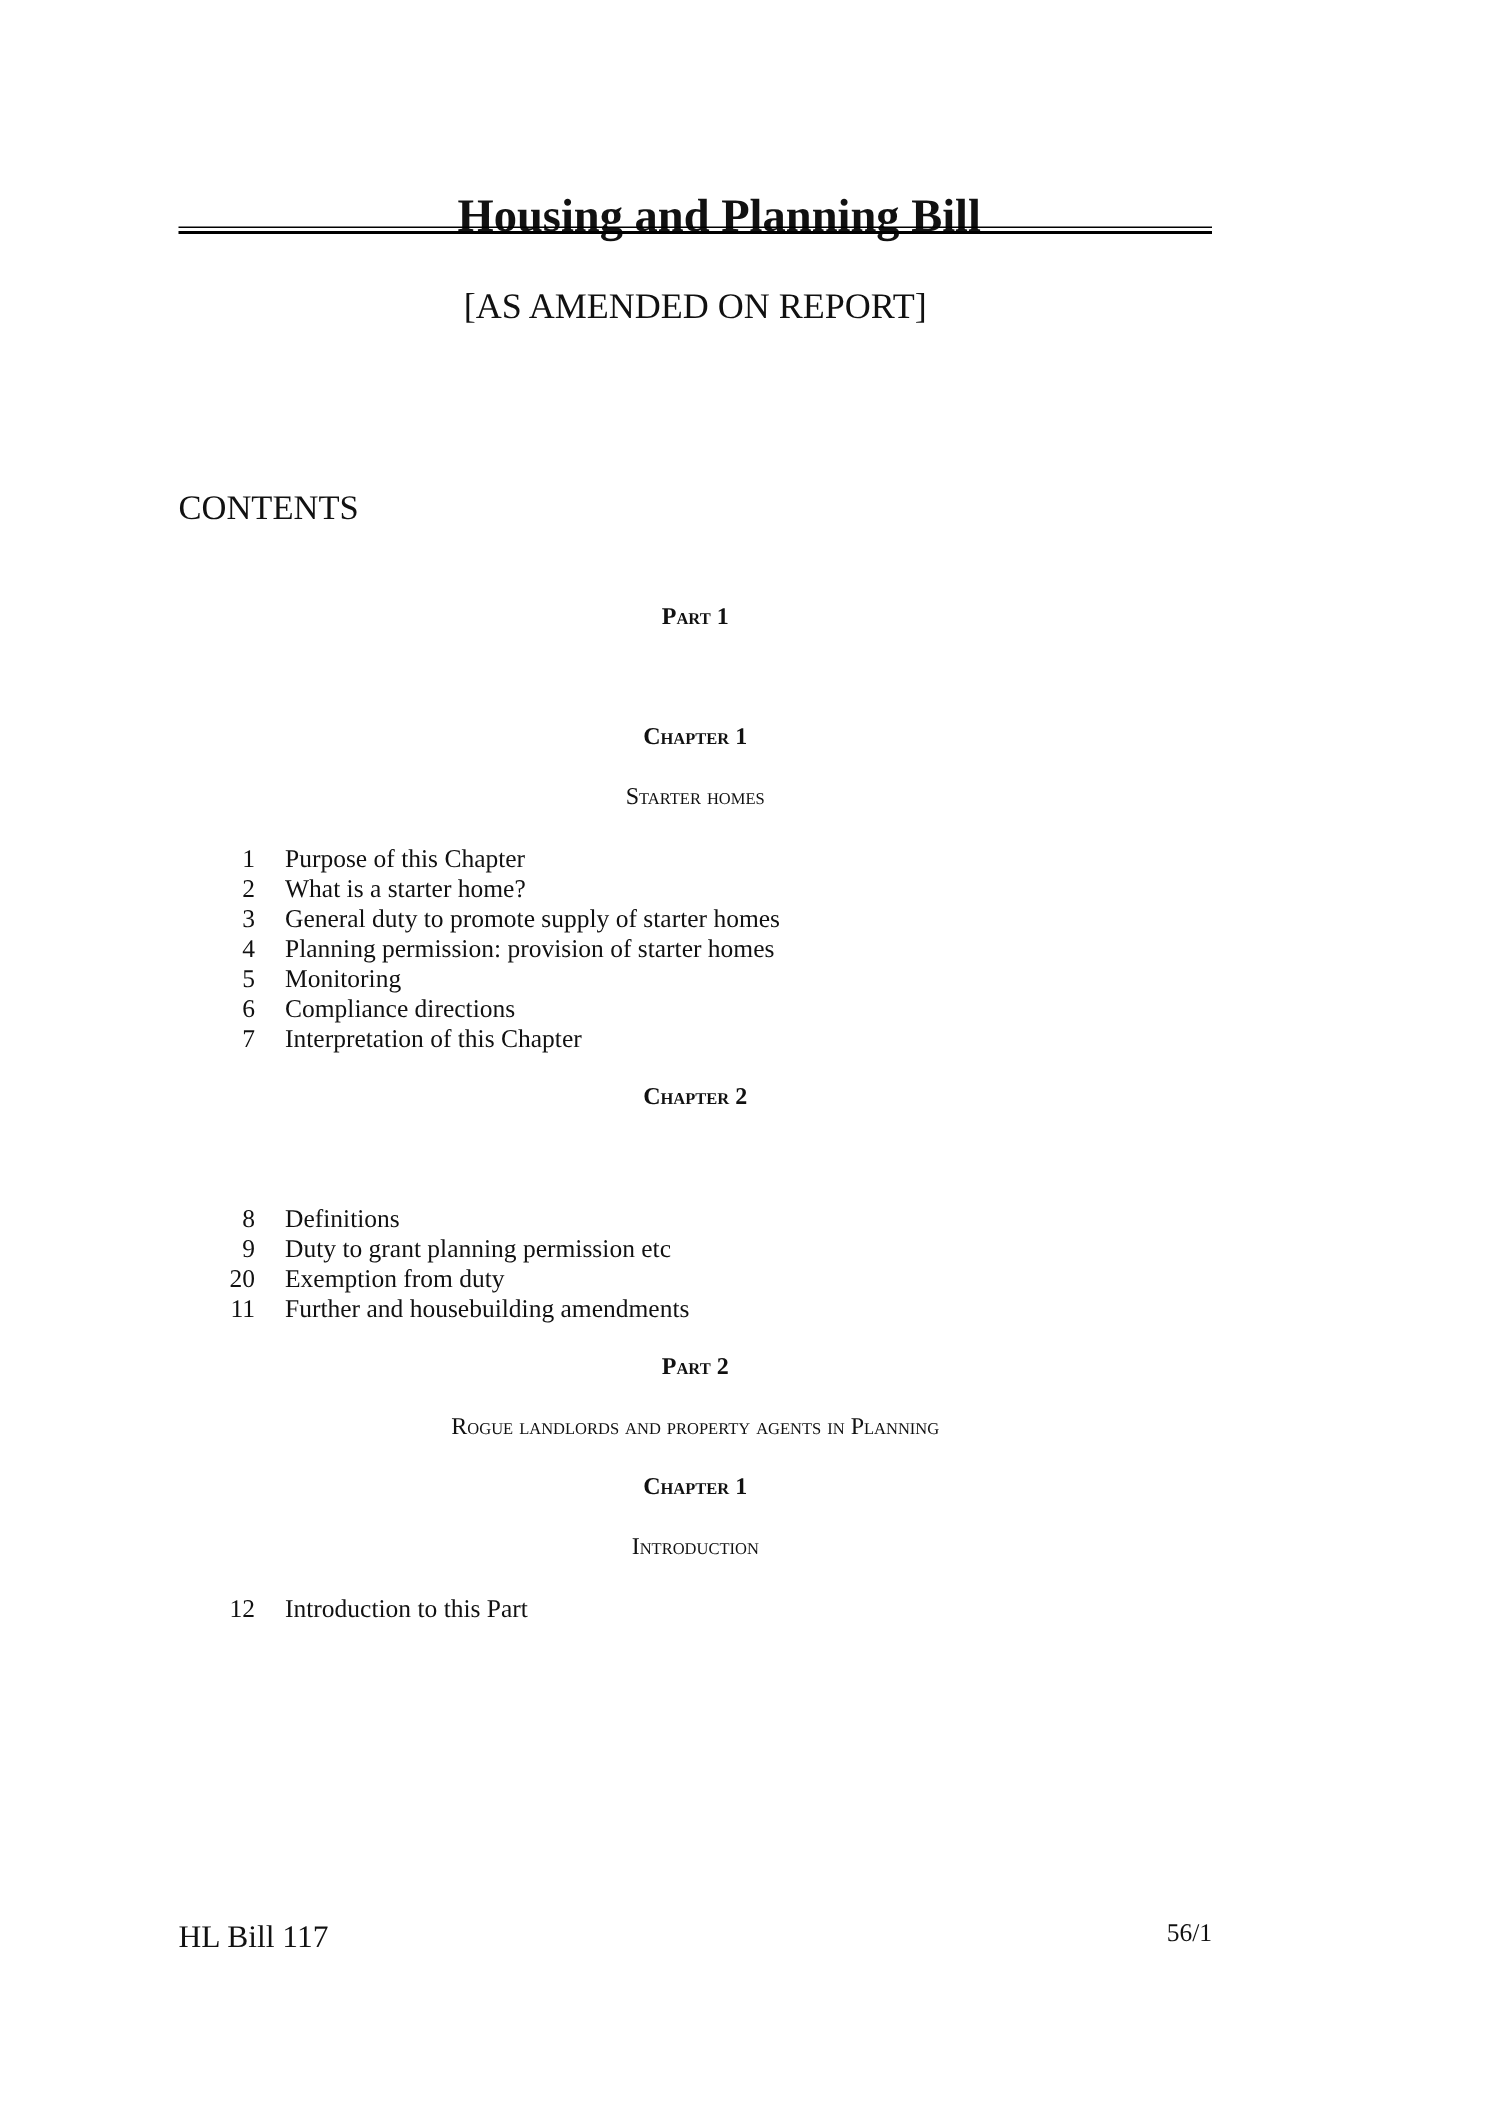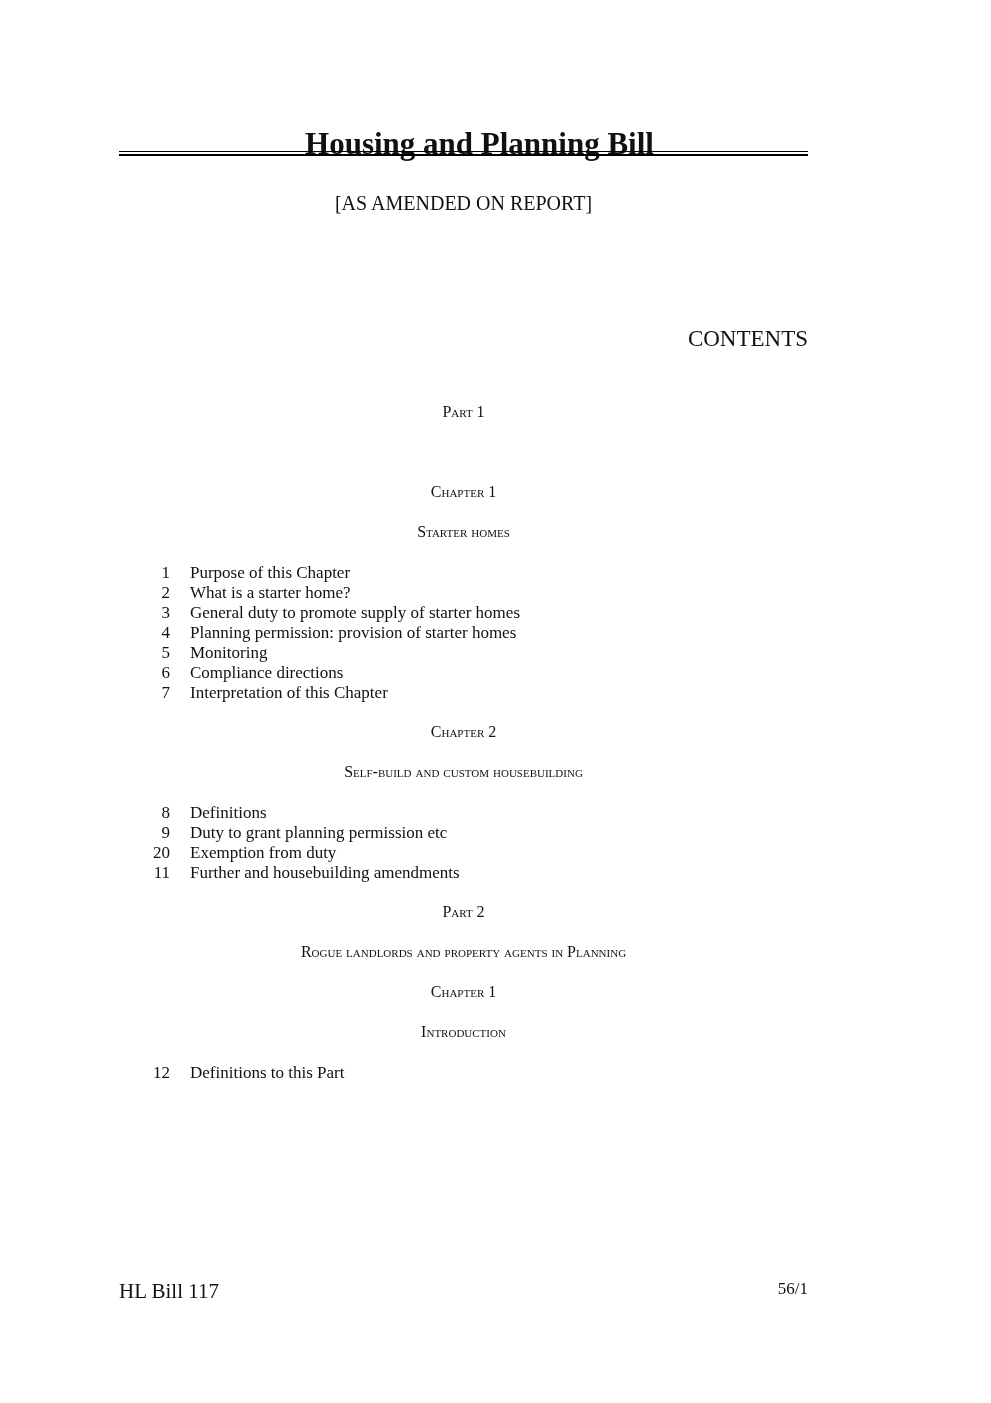--- a/index.html
+++ b/index.html
@@ -3,25 +3,25 @@
 <meta charset="utf-8">
 <style>
   html, body { margin: 0; padding: 0; background: #ffffff; }
   body { width: 991px; height: 1403px; position: relative; overflow: hidden;
          font-family: "Liberation Serif", "DejaVu Serif", serif; color: #111; }
   .page { position: absolute; left: 119px; top: 0; width: 689px; height: 1403px; }
   .title { position: absolute; top: 110px; left: 0; width: 689px; text-align: center;
            font-size: 31px; font-weight: bold; letter-spacing: 0px; margin: 16px; }
   .rule-thin { position: absolute; top: 151px; left: 0; width: 689px; height: 1px; background: #000; }
   .rule-thick { position: absolute; top: 154px; left: 0; width: 689px; height: 2px; background: #000; }
-  .status { position: absolute; top: 192px; left: 0; width: 689px; text-align: center; font-size: 20px; }
-  .contents { position: absolute; top: 326px; left: 0; width: 689px; text-align: right; font-size: 23px; }
+  .status { position: absolute; top: 192px; left: 0; width: 689px; text-align: center; font-size: 24px; }
+  .contents { position: absolute; top: 326px; left: 0; width: 689px; text-align: left; font-size: 23px; }
   .heading { position: absolute; left: 0; width: 689px; text-align: center; font-size: 16px;
              font-variant: small-caps; line-height: 20px; }
-  .heading.bold { font-weight: normal; }
+  .heading.bold { font-weight: bold; }
   .list { position: absolute; left: 0; width: 689px; }
   .row { height: 20px; line-height: 20px; font-size: 17px; position: relative; white-space: nowrap; }
   .num { position: absolute; left: 0; width: 51px; text-align: right; }
   .txt { position: absolute; left: 71px; text-align: right; }
   .footer-left { position: absolute; top: 1279px; left: 0; font-size: 21px; }
   .footer-right { position: absolute; top: 1279px; right: 0; font-size: 17px; }
 </style>
 </head>
 <body>
 
@@ -61,21 +61,20 @@
         <span class="num">6</span>
         <span class="txt">Compliance directions</span>
       </div>
     <div class="row">
         <span class="num">7</span>
         <span class="txt">Interpretation of this Chapter</span>
       </div>
   </div>
 
   <div class="heading bold" style="top:722px">Chapter 2</div>
-  <div class="heading" style="top:762px">Self-build and custom housebuilding</div>
 
   <div class="list" style="top:803px">
     <div class="row">
         <span class="num">8</span>
         <span class="txt">Definitions</span>
       </div>
     <div class="row">
         <span class="num">9</span>
         <span class="txt">Duty to grant planning permission etc</span>
       </div>
@@ -90,19 +89,19 @@
   </div>
 
   <div class="heading bold" style="top:902px">Part 2</div>
   <div class="heading" style="top:942px">Rogue landlords and property agents in Planning</div>
   <div class="heading bold" style="top:982px">Chapter 1</div>
   <div class="heading" style="top:1022px">Introduction</div>
 
   <div class="list" style="top:1063px">
     <div class="row">
         <span class="num">12</span>
-        <span class="txt">Definitions to this Part</span>
+        <span class="txt">Introduction to this Part</span>
       </div>
   </div>
 
   <div class="footer-left">HL Bill 117</div>
   <div class="footer-right">56/1</div>
 </div>
 
 </body></html>

